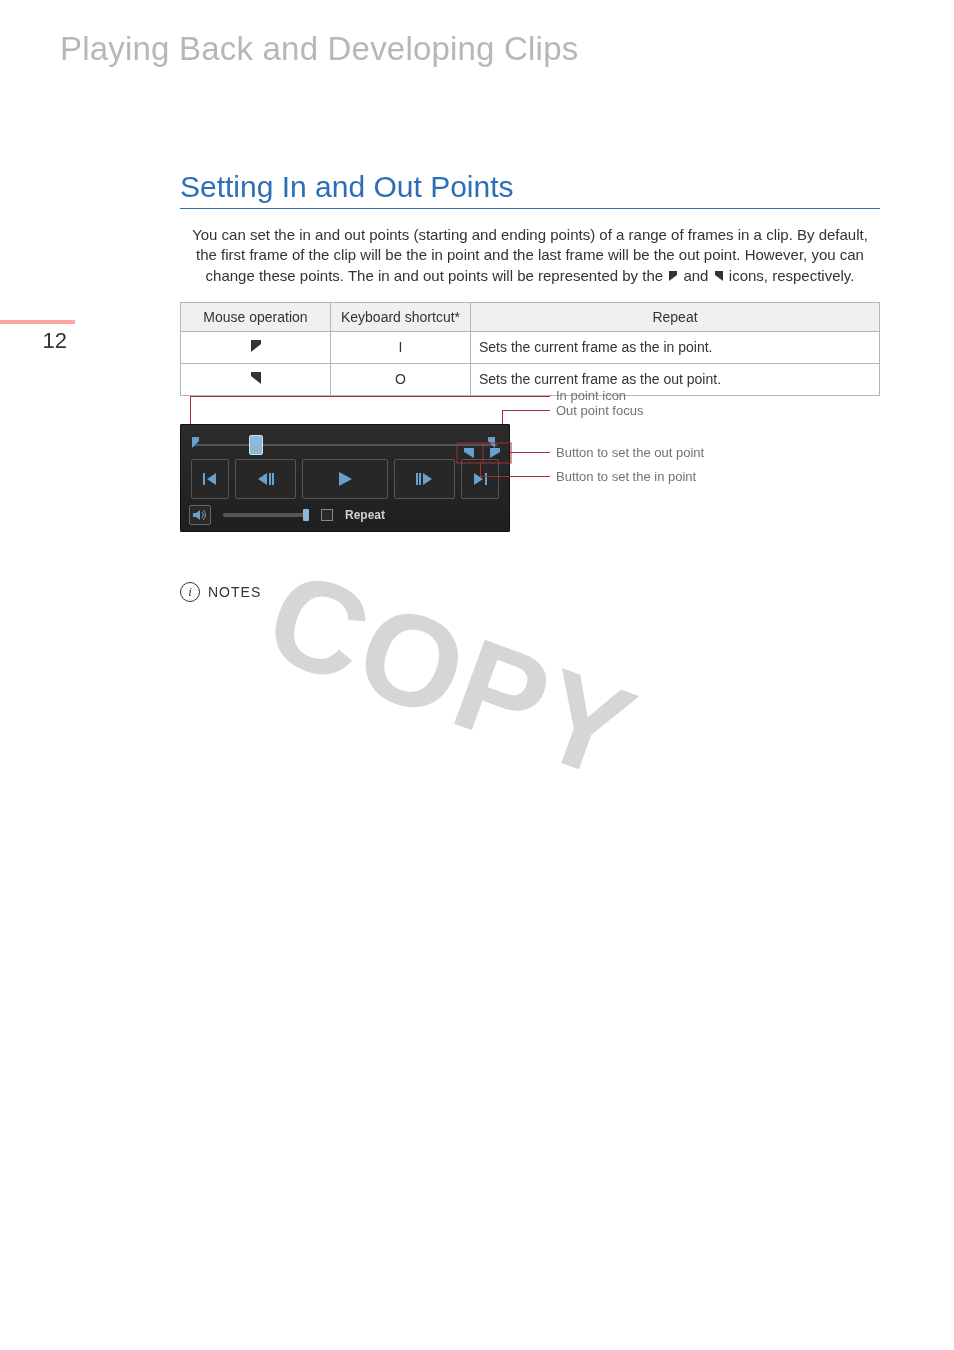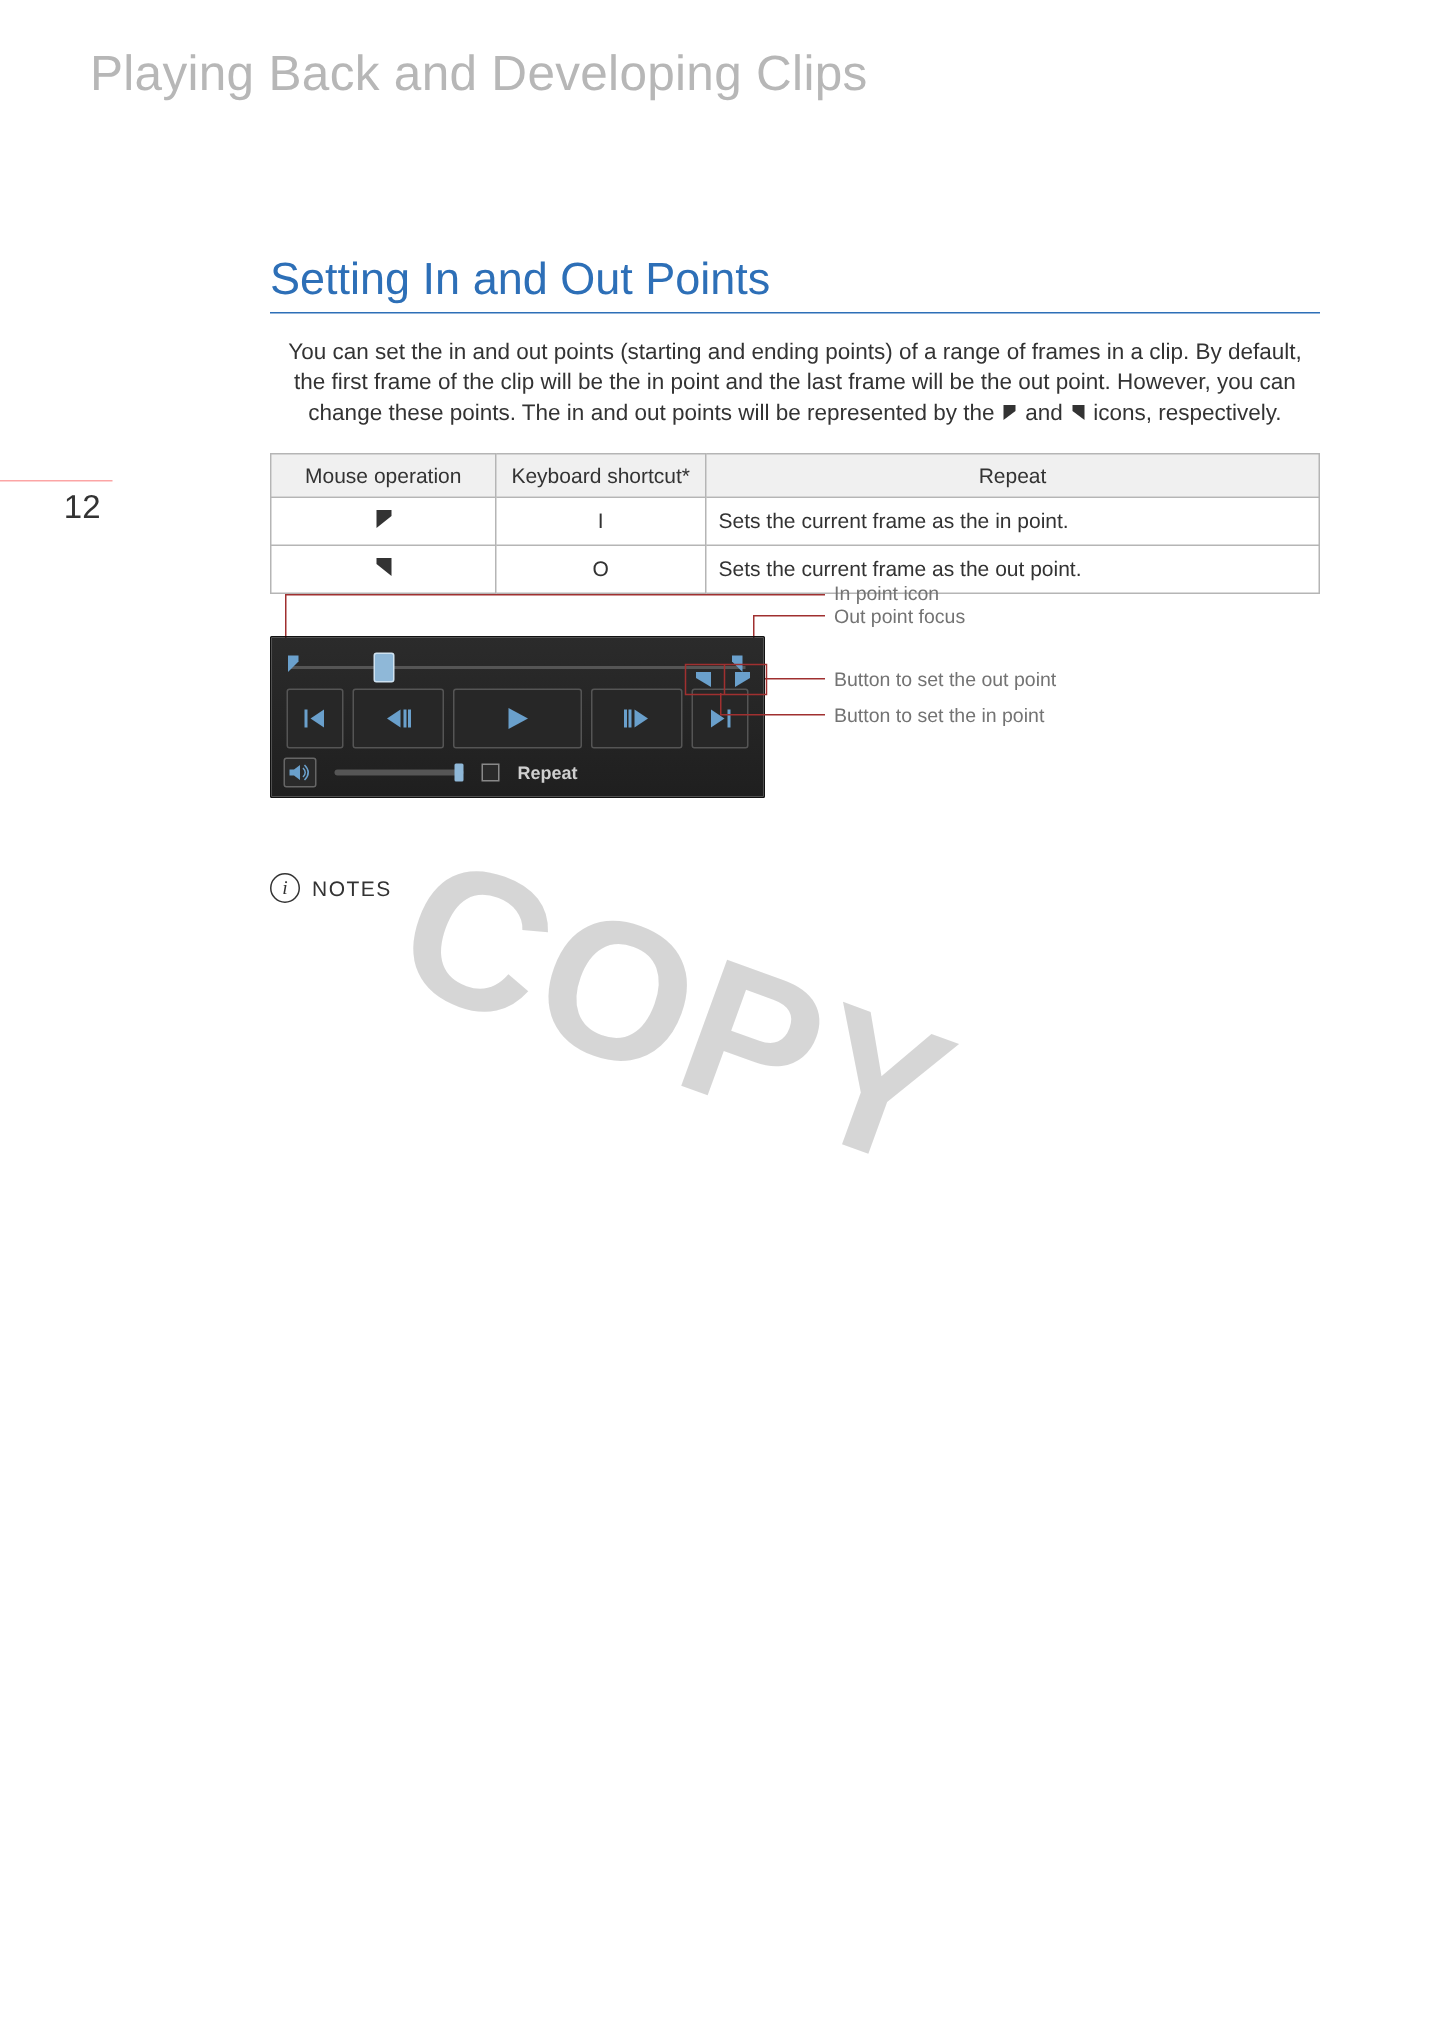--- a/index.html
+++ b/index.html
@@ -25,21 +25,21 @@
     font-size: 33px;
     font-weight: 500;
     color: #b7b7b7;
     letter-spacing: 0.2px;
   }
   .page-number-box {
     position: absolute;
     left: 0;
     top: 320px;
     width: 75px;
-    border-top: 1px solid #fca5a5;
+    border-top: 4px solid #fca5a5;
     padding-top: 4px;
     text-align: right;
     font-size: 22px;
     color: #333;
     padding-right: 8px;
   }
   .content {
     position: absolute;
     left: 180px;
     top: 170px;

